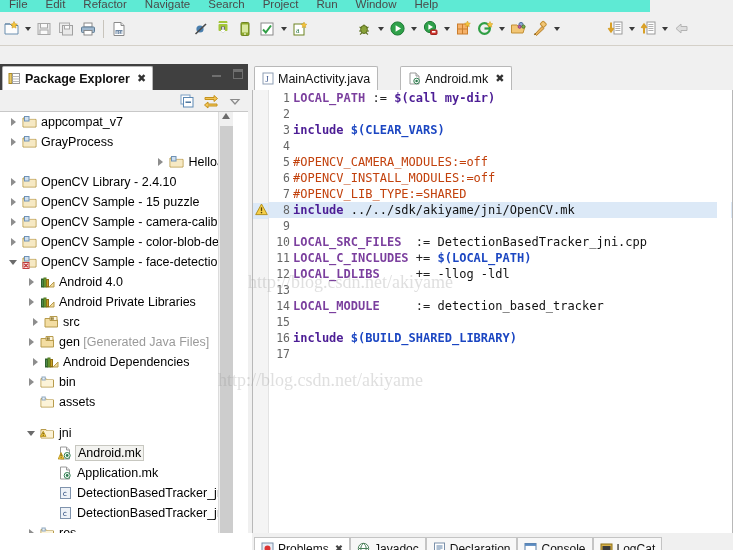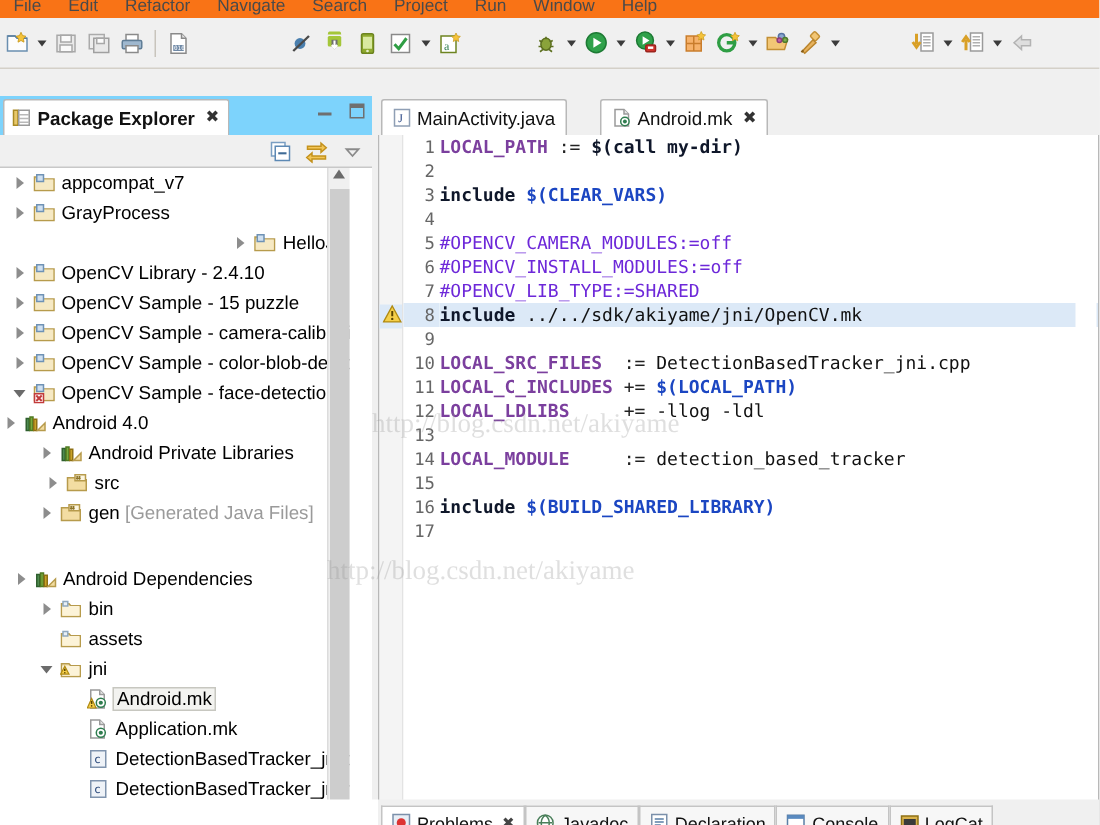--- a/index.html
+++ b/index.html
@@ -9,22 +9,22 @@
     overflow: hidden;
     background: #f0f0f0;
     font-family: "Liberation Sans", sans-serif;
     font-size: 12px;
     color: #000;
   }
   #app { position: relative; width: 733px; height: 550px; background: #f0f0f0; }
 
   
   .menubar {
-    position: absolute; top: 0; left: 0; width: 733px; height: 12px;
-    background: #f97316;
+    position: absolute; top: 0; left: 0; width: 650px; height: 12px;
+    background: #5eead4;
     overflow: hidden;
   }
   .menubar-inner {
     position: absolute; top: -5px; left: 0;
     display: flex; align-items: center;
     height: 18px;
   }
   .menu-item {
     font-family: "Liberation Sans", sans-serif;
     font-size: 11.5px;
@@ -66,21 +66,21 @@
   
   .workbench { position: absolute; top: 46px; left: 0; width: 733px; height: 504px; }
 
   
   .pkg-view {
     position: absolute; left: 0; top: 18px; width: 248px; height: 486px;
     background: #ffffff;
   }
   .pkg-tabbar {
     position: absolute; left: 0; top: 0; width: 248px; height: 26px;
-    background: #7dd3fc;
+    background: #404040;
   }
   .pkg-tab {
     position: absolute; left: 2px; top: 2px; height: 24px;
     display: flex; align-items: center;
     padding: 0 6px 0 5px;
     background: #ffffff;
     border-top: 1px solid #b8b8b8;
     border-left: 1px solid #b8b8b8;
     border-right: 1px solid #b8b8b8;
     border-radius: 2px 2px 0 0;
@@ -219,25 +219,25 @@
     height: 16px; line-height: 16px;
     font-family: "DejaVu Sans Mono", monospace;
     font-size: 11.5px;
     color: #666666;
     text-align: right;
     padding-right: 3px;
   }
   .mrow { height: 16px; position: relative; }
   .hl-line { background: #dce9f7; }
   .tok-var   { color: #7b3f9e; font-weight: bold; }
-  .tok-kw    { color: #0f172a; font-weight: bold; }
+  .tok-kw    { color: #4c1d95; font-weight: bold; }
   .tok-ref   { color: #1b46c2; font-weight: bold; }
   .tok-op    { color: #222; }
   .tok-plain { color: #111; }
-  .tok-comment { color: #6d28d9; }
+  .tok-comment { color: #c2410c; }
   .ed-vscroll-track {
     position: absolute; right: 1px; top: 1px; width: 14px; bottom: 16px;
     background: #ffffff;
   }
 
   
   .watermark {
     position: absolute; pointer-events: none;
     font-family: "Liberation Serif", serif;
     color: rgba(150,150,150,0.30);
@@ -585,21 +585,21 @@
               <svg width="15" height="14" viewBox="0 0 15 14">
                 <path d="M1 3 h5 l1.2 1.4 H14 V12 H1 Z" fill="#f0dca8" stroke="#b79b4c"></path>
                 <path d="M1.5 4.6 h12 V11.5 H1.5 Z" fill="#f6e9c4"></path>
                 <rect x="2.5" y="1.5" width="4.5" height="4.5" fill="#cfe0f0" stroke="#6f92b5"></rect>
                 <rect x="1" y="7.5" width="6" height="6" fill="#fdf1f1" stroke="#c23b3b"></rect>
                 <path d="M2.2 8.7 L5.8 12.3 M5.8 8.7 L2.2 12.3" stroke="#c23b3b" stroke-width="1.3"></path>
               </svg>
             </span>
             <span class="lbl">OpenCV Sample - face-detection</span>
           </div>
-          <div class="tree-row" style="">
+          <div class="tree-row" style="padding-left: 24px;">
             <span class="twisty collapsed"></span>
             <span class="ico">
               <svg width="15" height="14" viewBox="0 0 15 14">
                 <rect x="1.5" y="4" width="2" height="8" fill="#4f8b4f" stroke="#2f5f2f"></rect>
                 <rect x="4" y="3" width="2" height="9" fill="#7aa93c" stroke="#4f7a20"></rect>
                 <rect x="6.5" y="4.5" width="2" height="7.5" fill="#c9a227" stroke="#8e7014"></rect>
                 <path d="M9 12 L14 7 L14 12 Z" fill="#f2dca0" stroke="#b79b4c"></path>
               </svg>
             </span>
             <span class="lbl">Android 4.0</span>
@@ -631,21 +631,21 @@
             <span class="twisty collapsed"></span>
             <span class="ico">
               <svg width="15" height="14" viewBox="0 0 15 14">
                 <path d="M1 3.5 h5 l1.2 1.4 H13.5 V12 H1 Z" fill="#f3dda2" stroke="#b79b4c"></path>
                 <path d="M6 1.5 h7 v4 h-7 Z" fill="#fdf6e0" stroke="#b79b4c"></path>
                 <path d="M7.5 2.4 v2.4 M9 2.4 v2.4 M6.6 3 h3.2 M6.6 4.1 h3.2" stroke="#8d7428" stroke-width=".8"></path>
               </svg>
             </span>
             <span class="lbl">gen <span class="dim">[Generated Java Files]</span></span>
           </div>
-          <div class="tree-row" style="padding-left: 7px; margin-top: 24px;">
+          <div class="tree-row" style="padding-left: 28px;">
             <span class="twisty collapsed"></span>
             <span class="ico">
               <svg width="15" height="14" viewBox="0 0 15 14">
                 <rect x="1.5" y="4" width="2" height="8" fill="#4f8b4f" stroke="#2f5f2f"></rect>
                 <rect x="4" y="3" width="2" height="9" fill="#7aa93c" stroke="#4f7a20"></rect>
                 <rect x="6.5" y="4.5" width="2" height="7.5" fill="#c9a227" stroke="#8e7014"></rect>
                 <path d="M9 12 L14 7 L14 12 Z" fill="#f2dca0" stroke="#b79b4c"></path>
               </svg>
             </span>
             <span class="lbl">Android Dependencies</span>
@@ -665,21 +665,21 @@
             <span class="twisty"></span>
             <span class="ico">
               <svg width="15" height="14" viewBox="0 0 15 14">
                 <path d="M1 3.5 h5 l1.2 1.4 H13.5 V12 H1 Z" fill="#f7e6b8" stroke="#b79b4c"></path>
                 <path d="M1.5 5 h11.5 V11.5 H1.5 Z" fill="#fcf3d8"></path>
                 <rect x="2" y="2" width="3.2" height="3" fill="#e9f0f7" stroke="#8fa8bf"></rect>
               </svg>
             </span>
             <span class="lbl">assets</span>
           </div>
-          <div class="tree-row" style="padding-left: 24px;">
+          <div class="tree-row" style="padding-left: 24px; margin-top: 11px;">
             <span class="twisty expanded"></span>
             <span class="ico">
               <svg width="15" height="14" viewBox="0 0 15 14">
                 <path d="M1 3.5 h5 l1.2 1.4 H13.5 V12 H1 Z" fill="#f7e6b8" stroke="#b79b4c"></path>
                 <path d="M1.5 5 h11.5 V11.5 H1.5 Z" fill="#fcf3d8"></path>
                 <path d="M3.2 5.2 L6 10.4 H0.4 Z" fill="#f5cf4a" stroke="#b08a12" stroke-width=".8"></path>
                 <path d="M3.2 6.8 v1.6" stroke="#5a4400" stroke-width="1"></path>
                 <circle cx="3.2" cy="9.5" r=".55" fill="#5a4400"></circle>
               </svg>
             </span>

